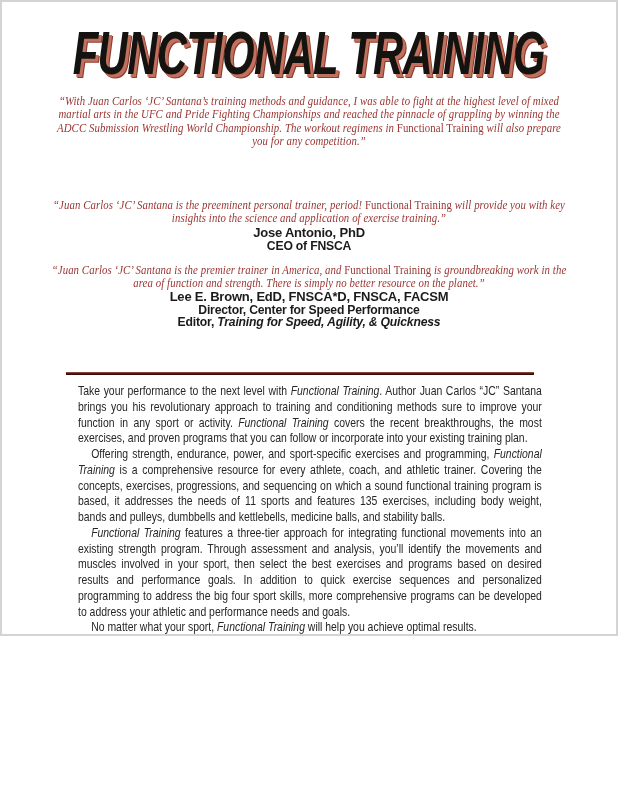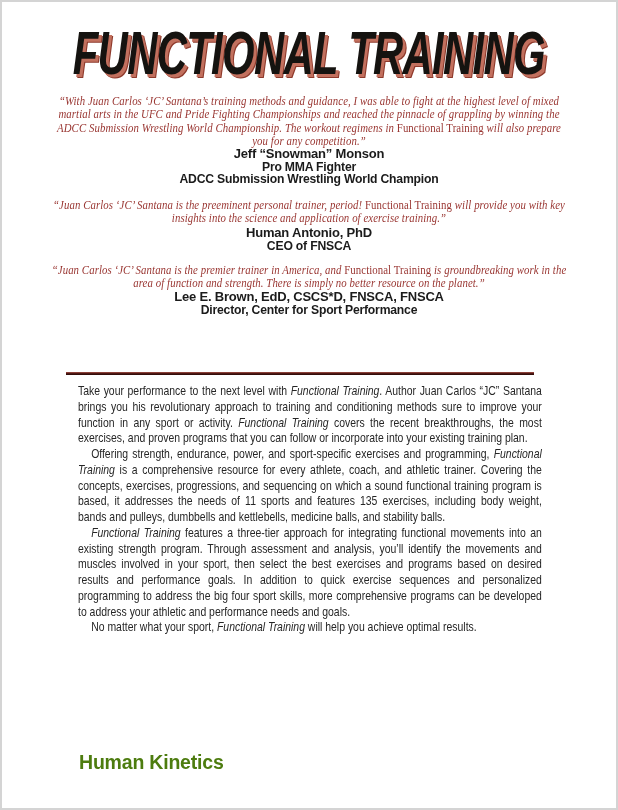--- a/index.html
+++ b/index.html
@@ -1,18 +1,18 @@
 <!DOCTYPE html>
 <html><head>
 <meta charset="utf-8">
 <style>
   html,body{margin:0;padding:0;background:#ffffff;}
   .page{
     position:relative;
-    width:618px;height:810px;
+    width:618px;height:636px;
     background:#ffffff;
     overflow:hidden;
     box-shadow:inset 0 0 0 2px #d4d4d4;
     font-family:"Liberation Sans",sans-serif;
   }
   
   .title-wrap{
     position:absolute;top:22px;left:0;right:0;
     display:flex;justify-content:center;
   }
@@ -85,36 +85,32 @@
 </head>
 <body>
 
 <div class="page">
 
   <div class="title-wrap">
     <div class="book-title">FUNCTIONAL TRAINING</div>
   </div>
 
   <div class="quote q1"><span>“With Juan Carlos ‘JC’ Santana’s training methods and guidance, I was able to fight at the highest level of mixed martial arts in the UFC and Pride Fighting Championships and reached the pinnacle of grappling by winning the ADCC Submission Wrestling World Championship. The workout regimens in </span><span class="run-r">Functional Training</span><span> will also prepare you for any competition.”</span></div>
-  <div class="attr a1">
-    <div class="attr-name">Jeff “Snowman” Monson</div>
-    <div class="attr-cred"><span>Pro MMA Fighter</span></div>
-    <div class="attr-cred"><span>ADCC Submission Wrestling World Champion</span></div>
-  </div>
 
   <div class="quote q2"><span>“Juan Carlos ‘JC’ Santana is the preeminent personal trainer, period! </span><span class="run-r">Functional Training</span><span> will provide you with key insights into the science and application of exercise training.”</span></div>
   <div class="attr a2">
-    <div class="attr-name">Human Antonio, PhD</div>
+    <div class="attr-name">Jose Antonio, PhD</div>
     <div class="attr-cred"><span>CEO of FNSCA</span></div>
   </div>
 
   <div class="quote q3"><span>“Juan Carlos ‘JC’ Santana is the premier trainer in America, and </span><span class="run-r">Functional Training</span><span> is groundbreaking work in the area of function and strength. There is simply no better resource on the planet.”</span></div>
   <div class="attr a3">
-    <div class="attr-name">Lee E. Brown, EdD, CSCS*D, FNSCA, FNSCA</div>
-    <div class="attr-cred"><span>Director, Center for Sport Performance</span></div>
+    <div class="attr-name">Lee E. Brown, EdD, FNSCA*D, FNSCA, FACSM</div>
+    <div class="attr-cred"><span>Director, Center for Speed Performance</span></div>
+    <div class="attr-cred"><span>Editor, </span><span class="run-i">Training for Speed, Agility, &amp; Quickness</span></div>
   </div>
 
   <div class="rule"></div>
 
   <div class="body-copy">
     <p><span>Take your performance to the next level with </span><span class="run-i">Functional Training</span><span>. Author Juan Carlos “JC” Santana brings you his revolutionary approach to training and conditioning methods sure to improve your function in any sport or activity. </span><span class="run-i">Functional Training</span><span> covers the recent breakthroughs, the most exercises, and proven programs that you can follow or incorporate into your existing training plan.</span></p>
     <p class="indent"><span>Offering strength, endurance, power, and sport-specific exercises and programming, </span><span class="run-i">Functional Training</span><span> is a comprehensive resource for every athlete, coach, and athletic trainer. Covering the concepts, exercises, progressions, and sequencing on which a sound functional training program is based, it addresses the needs of 11 sports and features 135 exercises, including body weight, bands and pulleys, dumbbells and kettlebells, medicine balls, and stability balls.</span></p>
     <p class="indent"><span class="run-i">Functional Training</span><span> features a three-tier approach for integrating functional movements into an existing strength program. Through assessment and analysis, you’ll identify the movements and muscles involved in your sport, then select the best exercises and programs based on desired results and performance goals. In addition to quick exercise sequences and personalized programming to address the big four sport skills, more comprehensive programs can be developed to address your athletic and performance needs and goals.</span></p>
     <p class="indent"><span>No matter what your sport, </span><span class="run-i">Functional Training</span><span> will help you achieve optimal results.</span></p>
   </div>

